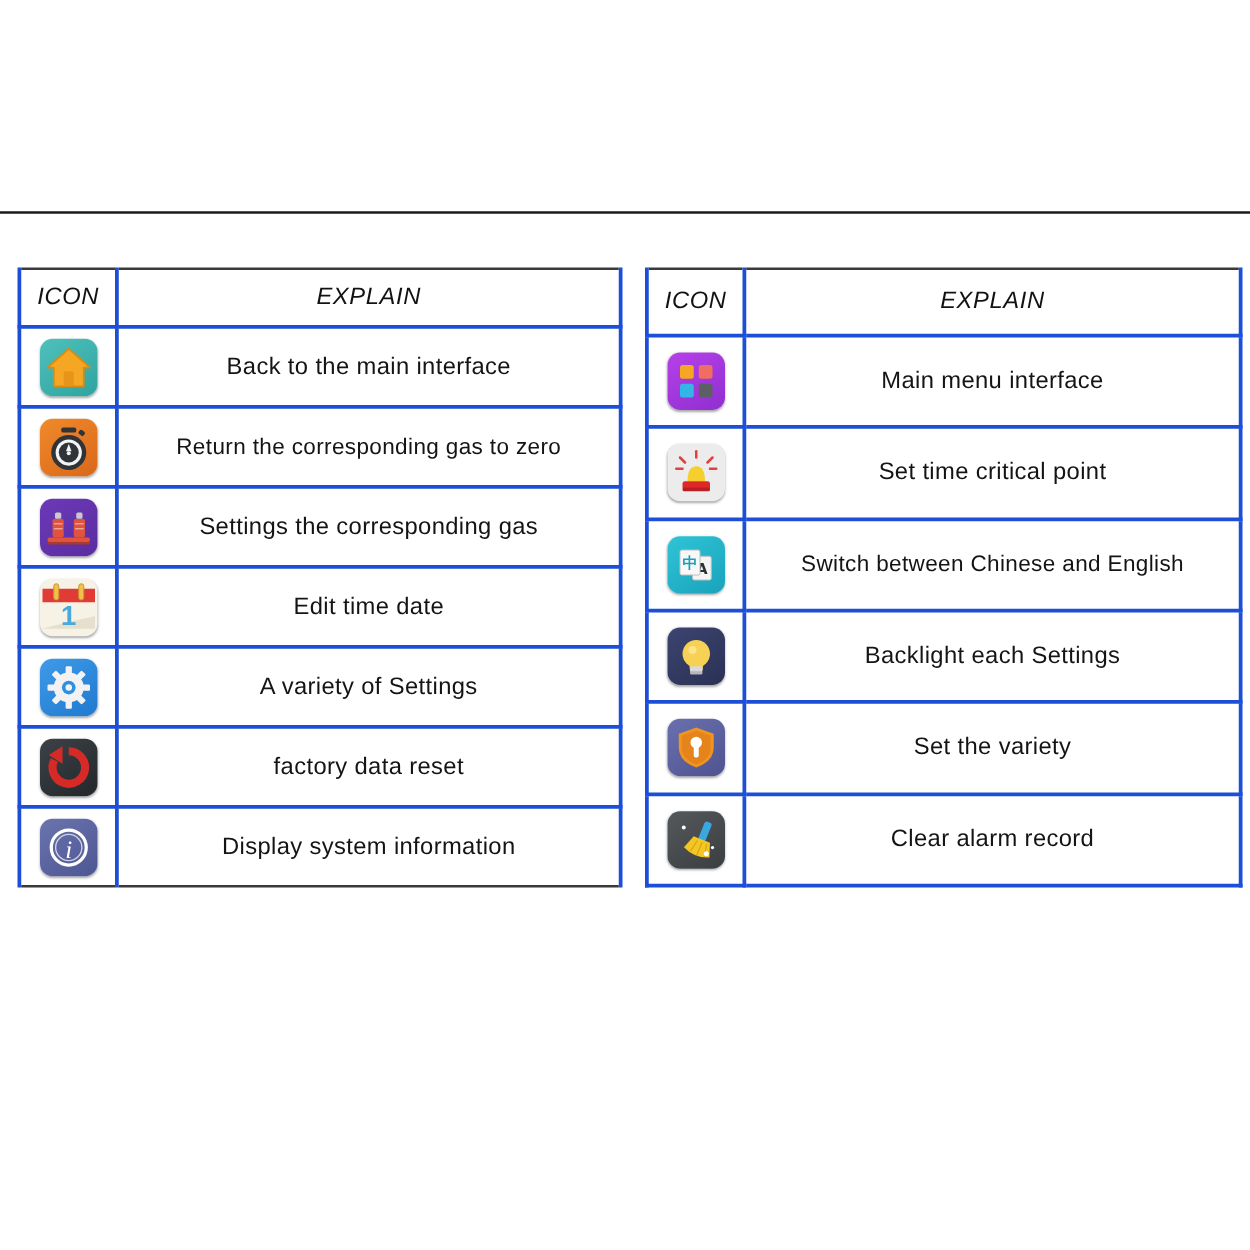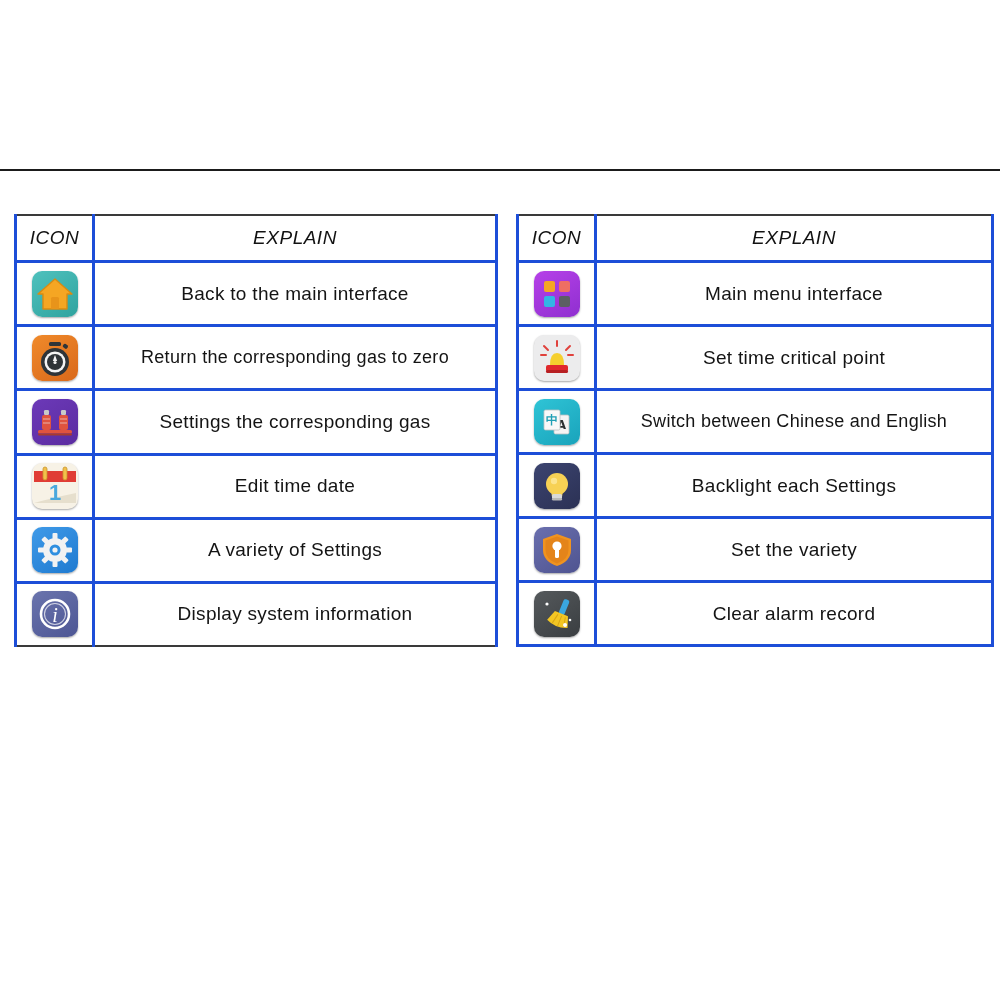--- a/index.html
+++ b/index.html
@@ -221,20 +221,31 @@
                   </g>
                 </g>
                 <circle cx="23" cy="23" r="5.5" fill="#2f8fe0"></circle>
                 <circle cx="23" cy="23" r="2.6" fill="#f2f2f2"></circle>
               </svg>
             </span>
           </td>
           <td class="text-cell">A variety of Settings</td>
         </tr>
 
+        <tr>
+          <td class="icon-cell">
+            <span class="tile bg-reset">
+              <svg viewBox="0 0 46 46">
+                <path d="M23 10 a13 13 0 1 1 -11.5 7" fill="none" stroke="#d62a26" stroke-width="6.5" stroke-linecap="butt"></path>
+                <path d="M18 6 L18 20 L7 13 Z" fill="#d62a26"></path>
+              </svg>
+            </span>
+          </td>
+          <td class="text-cell">factory data reset</td>
+        </tr>
 
         <tr>
           <td class="icon-cell outer-bottom">
             <span class="tile bg-info">
               <svg viewBox="0 0 46 46">
                 <circle cx="23" cy="23" r="14" fill="none" stroke="#ffffff" stroke-width="2.6"></circle>
                 <circle cx="23" cy="23" r="10.5" fill="none" stroke="#ffffff" stroke-width="1.1" opacity="0.7"></circle>
                 <text x="23" y="31" font-family="'Liberation Serif', serif" font-style="italic" font-size="20" fill="#ffffff" text-anchor="middle">i</text>
               </svg>
             </span>

